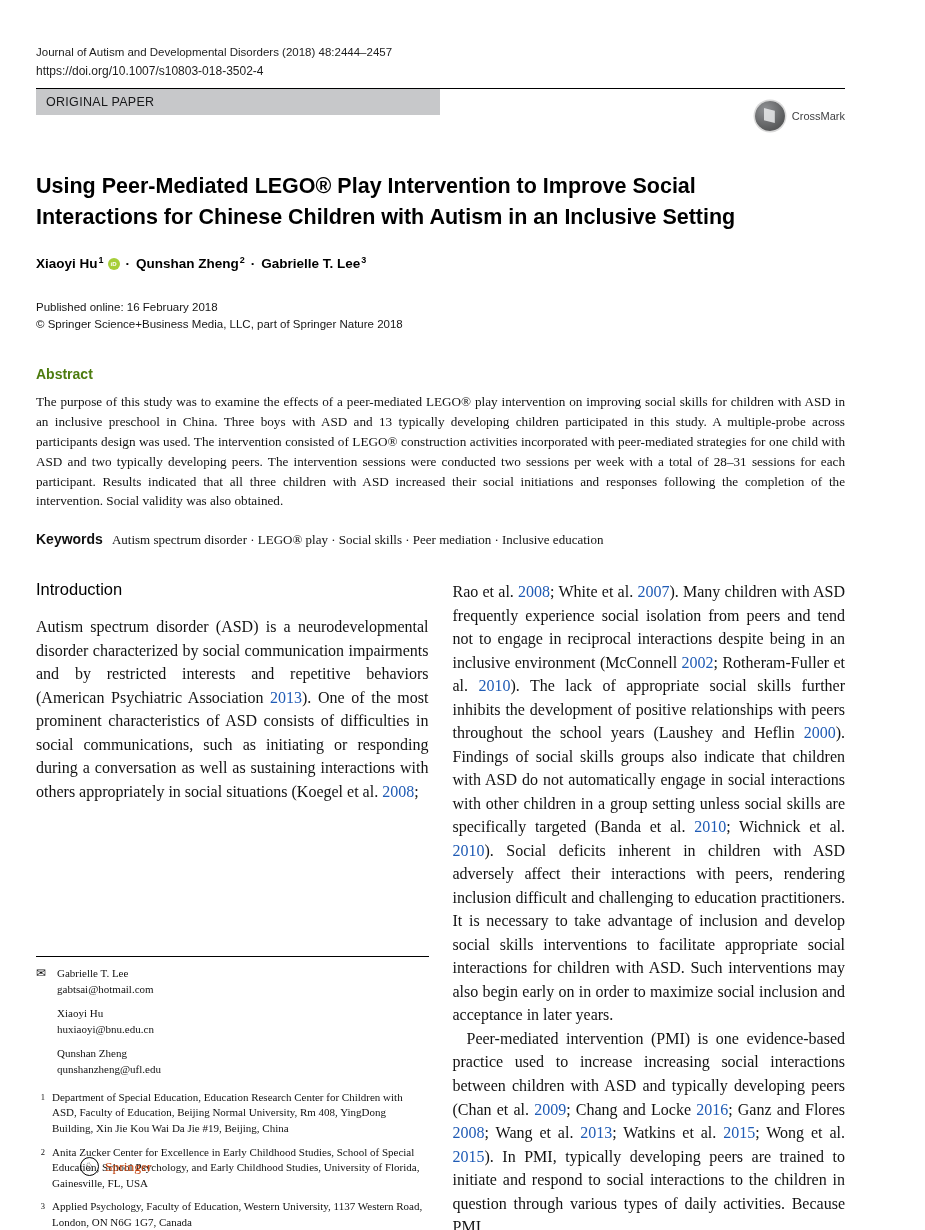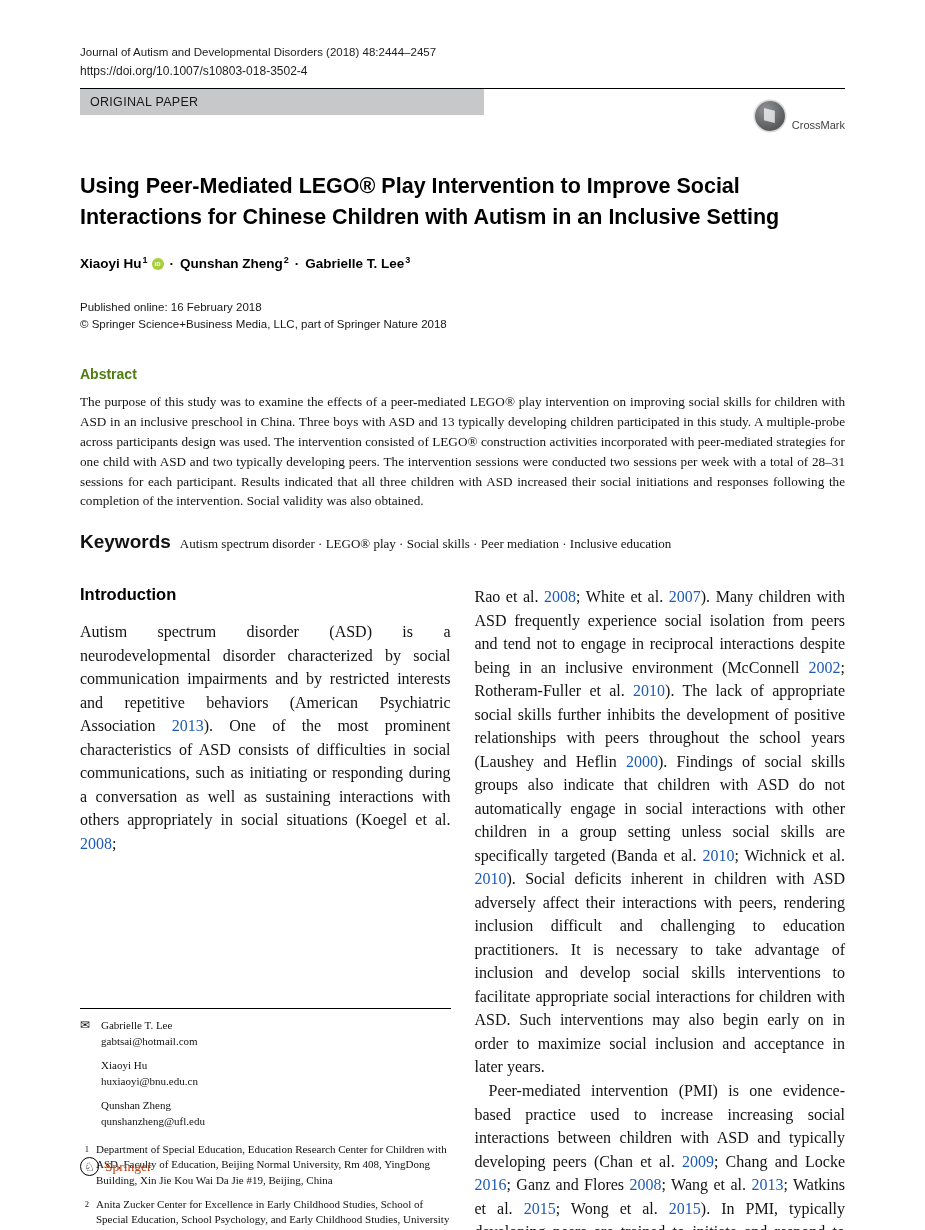--- a/index.html
+++ b/index.html
@@ -1,34 +1,34 @@
 <!DOCTYPE html>
 <html style="--citation_link: #1f5bb5; --article_type_bg: #c7c8ca; --orcid_green: #a6ce39; --crossmark_gray: #58595a;"><head>
 <meta charset="utf-8">
 <style>
   * { margin:0; padding:0; box-sizing:border-box; }
   html,body { background:#ffffff; }
   .page {
     width:925px; height:1230px; background:#fff; position:relative;
-    padding:46px 80px 0 80px; overflow:hidden;
+    padding:46px 80px 0 36px; overflow:hidden;
     font-family:"Liberation Serif", serif; color:#111;
   }
 
   
   .journal-line { font-family:"Liberation Sans",sans-serif; font-size:11.5px; color:#1c1c1c; }
   .doi-line { display:inline-block; font-family:"Liberation Sans",sans-serif; font-size:12px; color:#1c1c1c; text-decoration:none; margin-top:6px; }
   .header-rule { border-top:1.3px solid #000; margin-top:9px; }
 
   .type-row { display:flex; justify-content:space-between; align-items:flex-start; }
   .article-type {
     width:404px; background:var(--article_type_bg,#c7c8ca);
     font-family:"Liberation Sans",sans-serif; font-weight:400; font-size:12.5px;
     letter-spacing:.3px; color:#17181a; padding:6px 10px 6px 10px;
   }
-  .crossmark { display:flex; align-items:flex-end; gap:7px; margin-top:12px; cursor:pointer; }
+  .crossmark { display:flex; align-items:center; gap:7px; margin-top:12px; cursor:pointer; }
   .cm-circle {
     width:30px; height:30px; border-radius:50%;
     background: radial-gradient(circle at 35% 28%, #909295, var(--crossmark_gray,#58595a) 72%);
     box-shadow:0 0 0 1.5px #d9d9d9; position:relative;
   }
   .cm-circle::after { content:""; position:absolute; left:9px; top:7px; width:11px; height:15px;
     background:#e9eaeb; opacity:.85; clip-path:polygon(0 0,100% 18%,100% 100%,0 82%); }
   .cm-label { font-family:"Liberation Sans",sans-serif; font-size:11px; color:#3e3f41; }
 
   
@@ -38,27 +38,27 @@
   .author-sep { margin:0 6px; }
   .orcid-icon { display:inline-flex; width:12px; height:12px; border-radius:50%; background:var(--orcid_green,#a6ce39); margin-left:4px; align-items:center; justify-content:center; }
   .orcid-icon::after { content:"iD"; color:#fff; font-size:6px; font-weight:700; font-family:"Liberation Sans",sans-serif; }
 
   .pub-block { margin-top:28px; font-family:"Liberation Sans",sans-serif; font-size:11.5px; line-height:1.45; color:#161616; }
 
   
   .abstract-label { margin-top:34px; font-family:"Liberation Sans",sans-serif; font-weight:700; font-size:14px; color:#4d7c0f; }
   .abstract-text { margin-top:10px; font-size:13.2px; line-height:1.5; text-align:justify; }
   .keywords { margin-top:20px; font-size:13px; }
-  .kw-label { font-family:"Liberation Sans",sans-serif; font-weight:700; font-size:19px; margin-right:9px; }
+  .kw-label { font-family:"Liberation Sans",sans-serif; font-weight:700; font-size:14px; margin-right:9px; }
 
   
   .columns { display:flex; gap:24px; margin-top:32px; }
   .col { flex:1 1 0; min-width:0; }
   .col-left { display:flex; flex-direction:column; }
-  .section-heading { font-family:"Liberation Sans",sans-serif; font-weight:700; font-size:16.5px; color:#000; margin-bottom:16px; }
+  .section-heading { font-family:"Liberation Sans",sans-serif; font-weight:400; font-size:16.5px; color:#000; margin-bottom:16px; }
   .body-para { font-size:16px; line-height:1.47; text-align:justify; color:#121212; }
   .body-para.indent { text-indent:14px; }
   .cite-link { color:var(--citation_link,#1f5bb5); cursor:pointer; }
 
   
   .footnotes { margin-top:auto; }
   .fn-rule { border-top:1px solid #000; margin-bottom:9px; }
   .fn-entry { display:flex; gap:6px; font-size:11px; line-height:1.45; margin-bottom:8px; }
   .fn-icon { width:15px; flex:none; font-size:12px; line-height:1.3; }
   .fn-email { color:#121212; text-decoration:none; display:block; }

